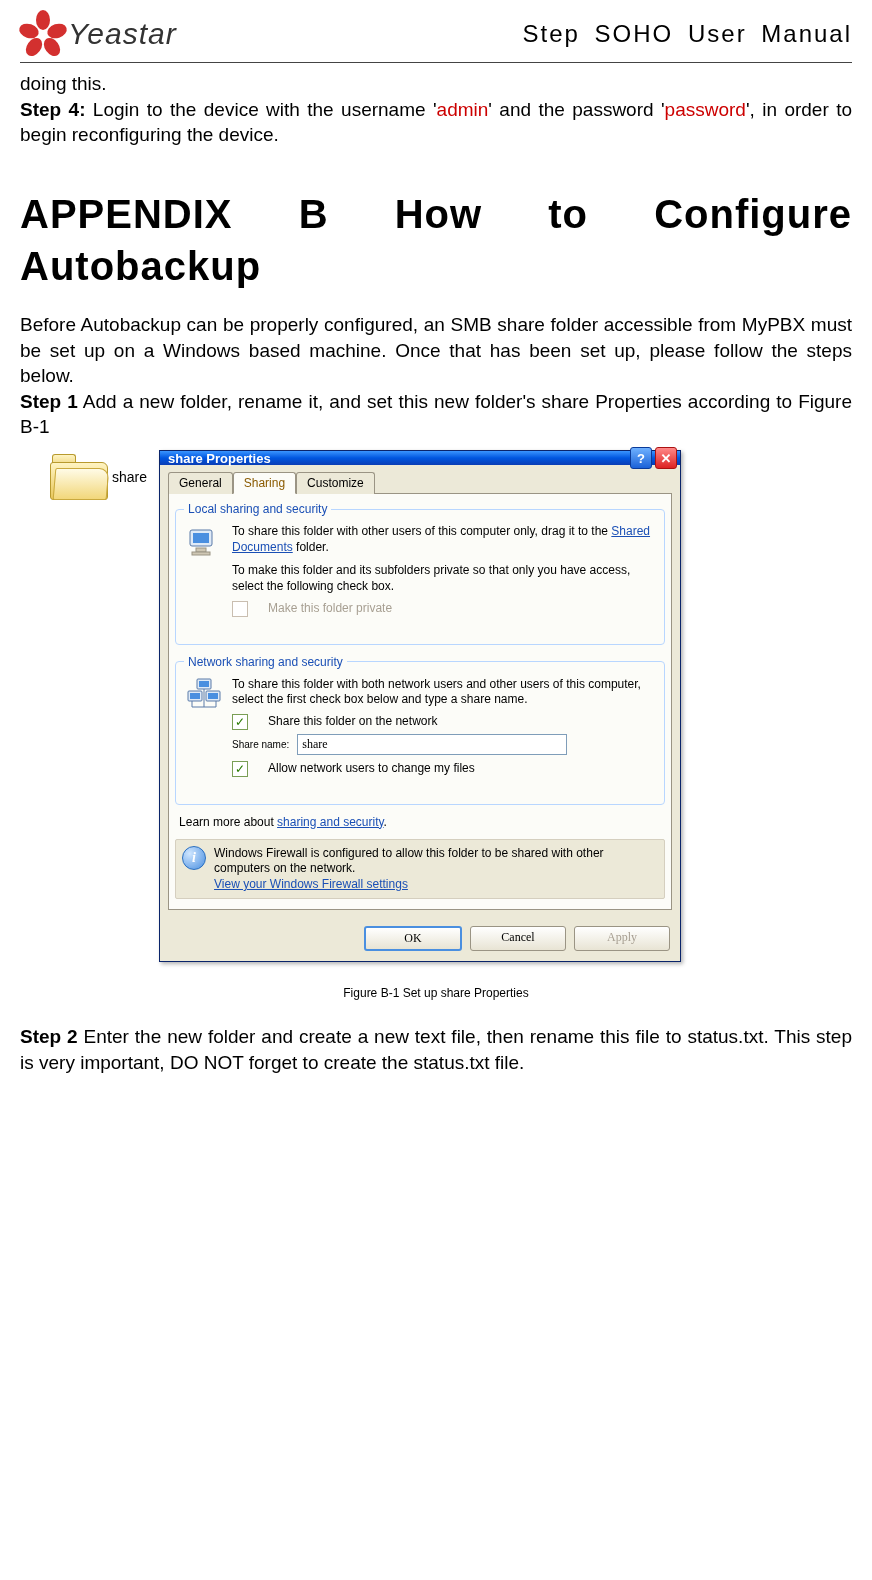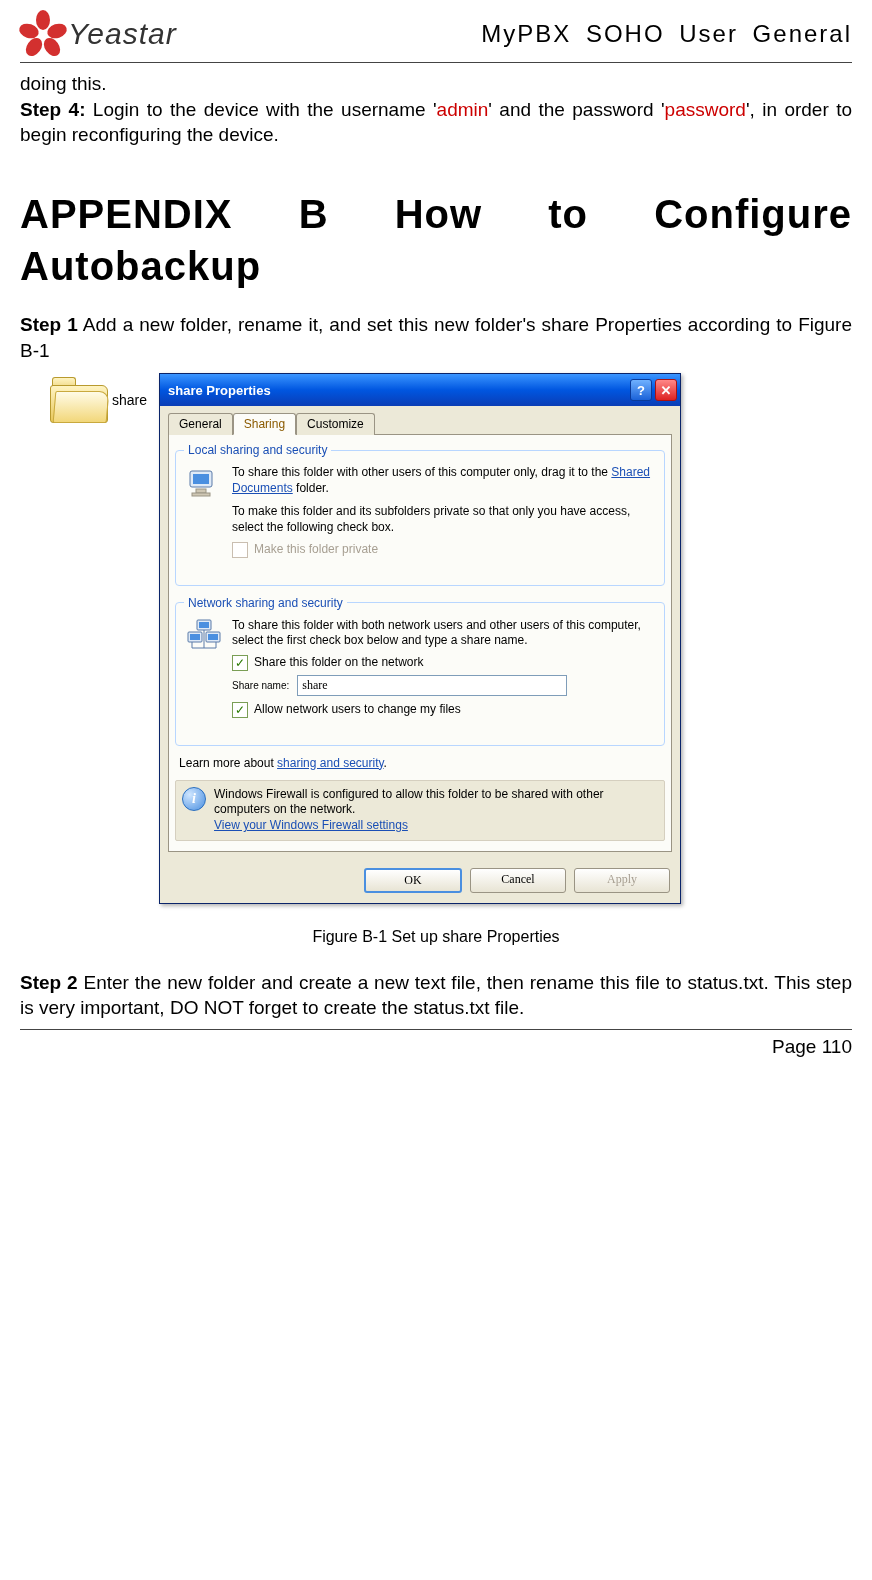--- a/index.html
+++ b/index.html
@@ -101,21 +101,21 @@
 
   .win-dialog {
     width: 520px;
     font-family: Tahoma, sans-serif;
     font-size: 12px;
     border: 1px solid #0a246a;
     background: #ece9d8;
     box-shadow: 2px 2px 4px rgba(0,0,0,0.3);
   }
   .titlebar {
-    height: 32px;
+    height: 14px;
     background: linear-gradient(to bottom,#3a95ff 0%,#0056e0 50%,#0a3db5 100%);
     display:flex; align-items:center; justify-content:space-between;
     padding:0 3px 0 8px; color:#fff; font-weight:bold; font-size:13px;
   }
   .title-btns { display:flex; gap:3px; }
   .tbtn {
     width:20px; height:20px; border-radius:3px; display:flex;
     align-items:center; justify-content:center; font-weight:bold;
     font-family:Arial; font-size:13px; color:#fff; cursor:pointer;
   }
@@ -138,21 +138,21 @@
   fieldset.group {
     border:1px solid #b8d6ff; border-radius:4px; margin:0 0 10px 0; padding:8px 8px 25px 8px;
   }
   fieldset.group legend {
     color:#1a4fb5; font-size:12px; padding:0 4px;
   }
   .gp-row { display:flex; gap:8px; align-items:flex-start; }
   .gp-icon { width:40px; flex:0 0 40px; height:40px; display:flex; align-items:center; justify-content:center;}
   .gp-text { flex:1; font-size:12px; color:#000; line-height:1.3;}
   .gp-text .lnk { color:#1a4fb5; text-decoration:underline; cursor:pointer;}
-  .chk-row { display:flex; align-items:center; gap:6px; margin:6px 0 2px 0;}
+  .chk-row { display:flex; align-items:center; gap:20px; margin:6px 0 2px 0;}
   .chk {
     width:14px; height:14px; border:1px solid #7a9e55; background:#fff;
     display:flex; align-items:center; justify-content:center; color:#2a7a00; font-size:12px; line-height:1;
   }
   .chk.disabled { border-color:#c9beb0; color:transparent; }
   .chk-label { font-size:12px; color:#000; }
   .chk-label.disabled { color:#a79f92; }
   .share-row { display:flex; align-items:center; gap:8px; margin:4px 0 6px 0;}
   .share-row label { font-size:10px; }
   .txt {
@@ -171,21 +171,21 @@
   .btn-row {
     display:flex; justify-content:flex-end; gap:8px; padding:8px 10px 10px 0;
     background:#ece9d8;
   }
   .winbtn {
     min-width:82px; padding:3px 6px; text-align:center; font-size:12px; font-family:Tahoma;
     background:linear-gradient(#fff,#e8e4d4); border:1px solid #9a9484; border-radius:3px; cursor:pointer;
   }
   .winbtn.primary { border:2px solid #4a8fe0; }
   .winbtn.disabled { color:#a79f92; cursor:default;}
-  .caption { text-align:center; font-size:16px; margin:24px 0 24px 0;}
+  .caption { text-align:center; font-size:12px; margin:24px 0 24px 0;}
   .footer-line { border-top:1px solid #444; margin-top:8px; padding-top:6px; text-align:right; font-size:19px;}
 
   
   .pc-icon svg, .net-icon svg { width:40px; height:40px; }
 </style>
 </head>
 <body>
 
 <div class="page">
 
@@ -193,30 +193,31 @@
     <div class="logo">
       <div class="logo-flower">
         <div class="petal p1"></div>
           <div class="petal p2"></div>
           <div class="petal p3"></div>
           <div class="petal p4"></div>
           <div class="petal p5"></div>
       </div>
       <span class="logo-text">Yeastar</span>
     </div>
-    <div class="manual-title">MyPBX SOHO User General</div>
+    <div class="manual-title">Step SOHO User Manual</div>
   </div>
 
   <div class="body-text">doing this.</div>
   <div class="body-text">
     <b>Step 4:</b><span> Login to the device with the username '</span><span class="red">admin</span><span>' and the password '</span><span class="red">password</span><span>', in order to begin reconfiguring the device.</span>
   </div>
 
   <h1 class="appendix">APPENDIX B How to Configure Autobackup</h1>
 
+  <div class="body-text">Before Autobackup can be properly configured, an SMB share folder accessible from MyPBX must be set up on a Windows based machine. Once that has been set up, please follow the steps below.</div>
   <div class="body-text">
     <b>Step 1</b><span> Add a new folder, rename it, and set this new folder's share Properties according to Figure B-1</span>
   </div>
 
   <div class="figure-wrap">
     <div class="figure-inner">
 
       <div class="folder-side">
         <div class="folder-icon">
           <div class="folder-tab"></div>
@@ -316,14 +317,13 @@
         </div>
       </div>
     </div>
     <div class="caption">Figure B-1 Set up share Properties</div>
   </div>
 
   <div class="body-text">
     <b>Step 2</b><span> Enter the new folder and create a new text file, then rename this file to status.txt. This step is very important, DO NOT forget to create the status.txt file.</span>
   </div>
 
-  <div class="footer-line">Page 110</div>
 </div>
 
 </body></html>

